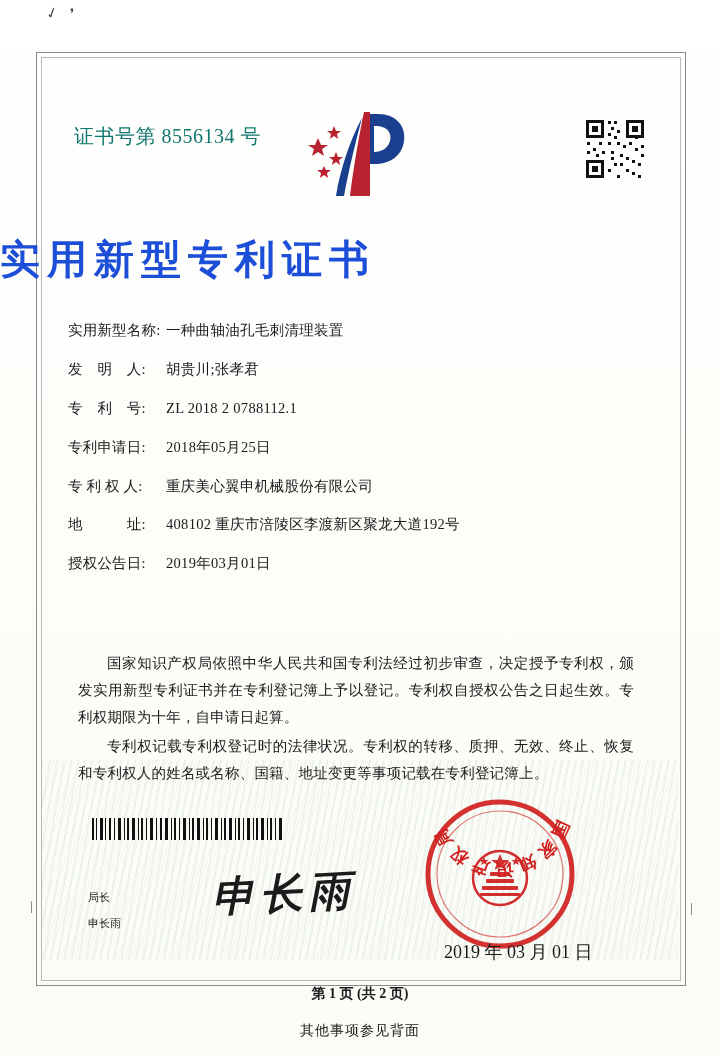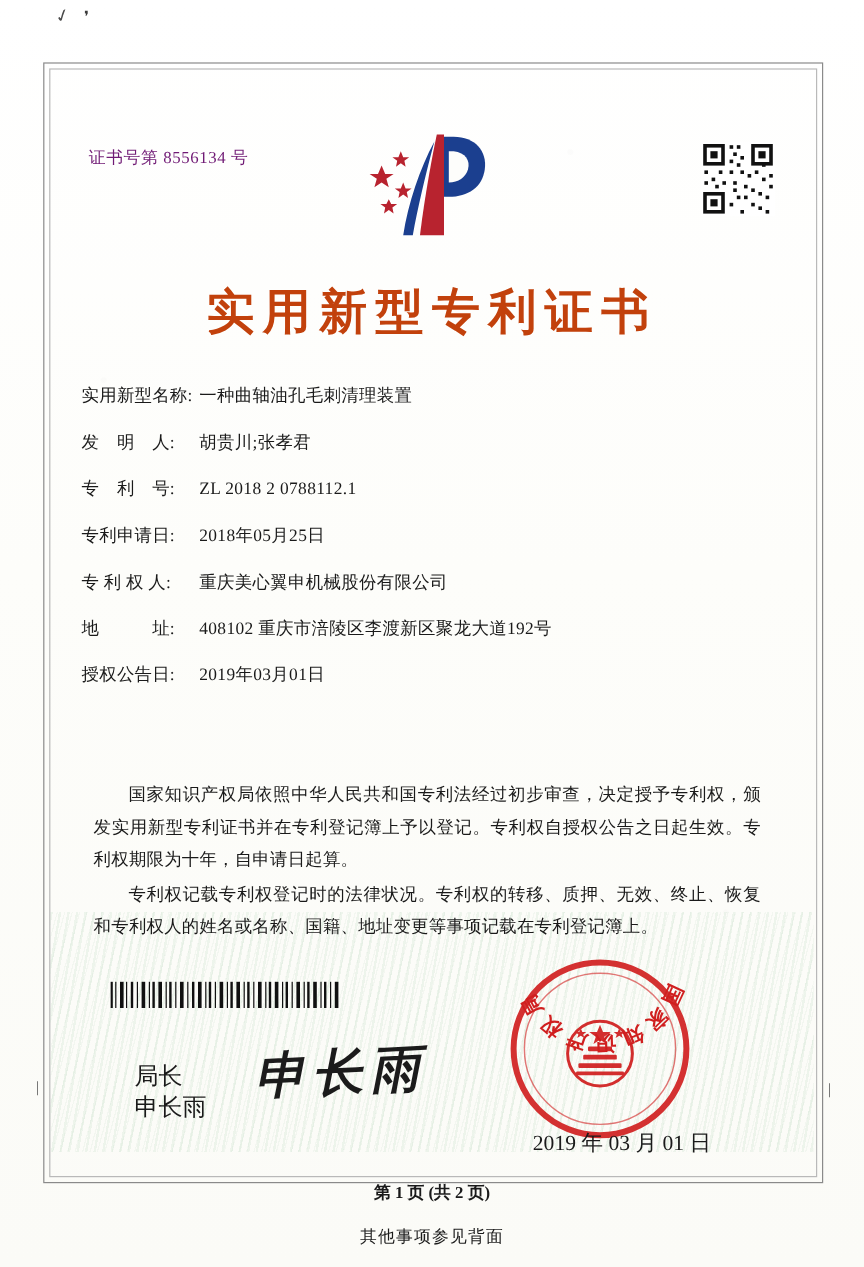--- a/index.html
+++ b/index.html
@@ -66,23 +66,23 @@
   }
   .mark-tl { left: 46px; top: 4px; transform: rotate(-18deg); font-size: 15px; color:#4a4a4a;}
   .mark-tl2 { left: 70px; top: 6px; font-size: 13px; color:#3a3a3a;}
   .mark-bl { left: 30px; top: 898px; font-size: 13px; color:#555; }
   .mark-br { left: 690px; top: 900px; font-size: 13px; color:#555; }
 
   .cert-no {
     position: absolute;
     left: 74px;
     top: 123px;
-    font-size: 14px;
+    font-size: 20px;
     letter-spacing: 0.5px;
-    color: #701a75;
+    color: #0f766e;
   }
   
   .logo {
     position: absolute;
     left: 300px;
     top: 108px;
     width: 120px;
     height: 92px;
   }
   
@@ -91,26 +91,25 @@
     right: 74px;
     top: 118px;
     width: 62px;
     height: 62px;
   }
   .title {
     position: absolute;
     left: 0;
     right: 0;
     top: 232px;
-    text-align: center;
     font-size: 40px;
     font-weight: bold;
     letter-spacing: 7px;
     font-family: "DejaVu Serif", "Liberation Serif", serif;
-    color: #c2410c;
+    color: #1d4ed8;
   }
   .fields {
     position: absolute;
     left: 68px;
     top: 322px;
     width: 540px;
     font-size: 14.5px;
     color: #1a1a1a;
   }
   .field-row {
@@ -158,24 +157,23 @@
     position: absolute;
     left: 92px;
     top: 818px;
     width: 192px;
     height: 22px;
   }
   .sign-block {
     position: absolute;
     left: 88px;
     top: 884px;
-    font-size: 20px;
+    font-size: 11px;
     line-height: 26px;
     color: #1a1a1a;
-    margin-left: 24px;
   }
   .signature {
     position: absolute;
     left: 212px;
     top: 866px;
     font-size: 42px;
     font-family: "DejaVu Serif", serif;
     font-style: italic;
     font-weight: bold;
     color: #1b1b1b;

